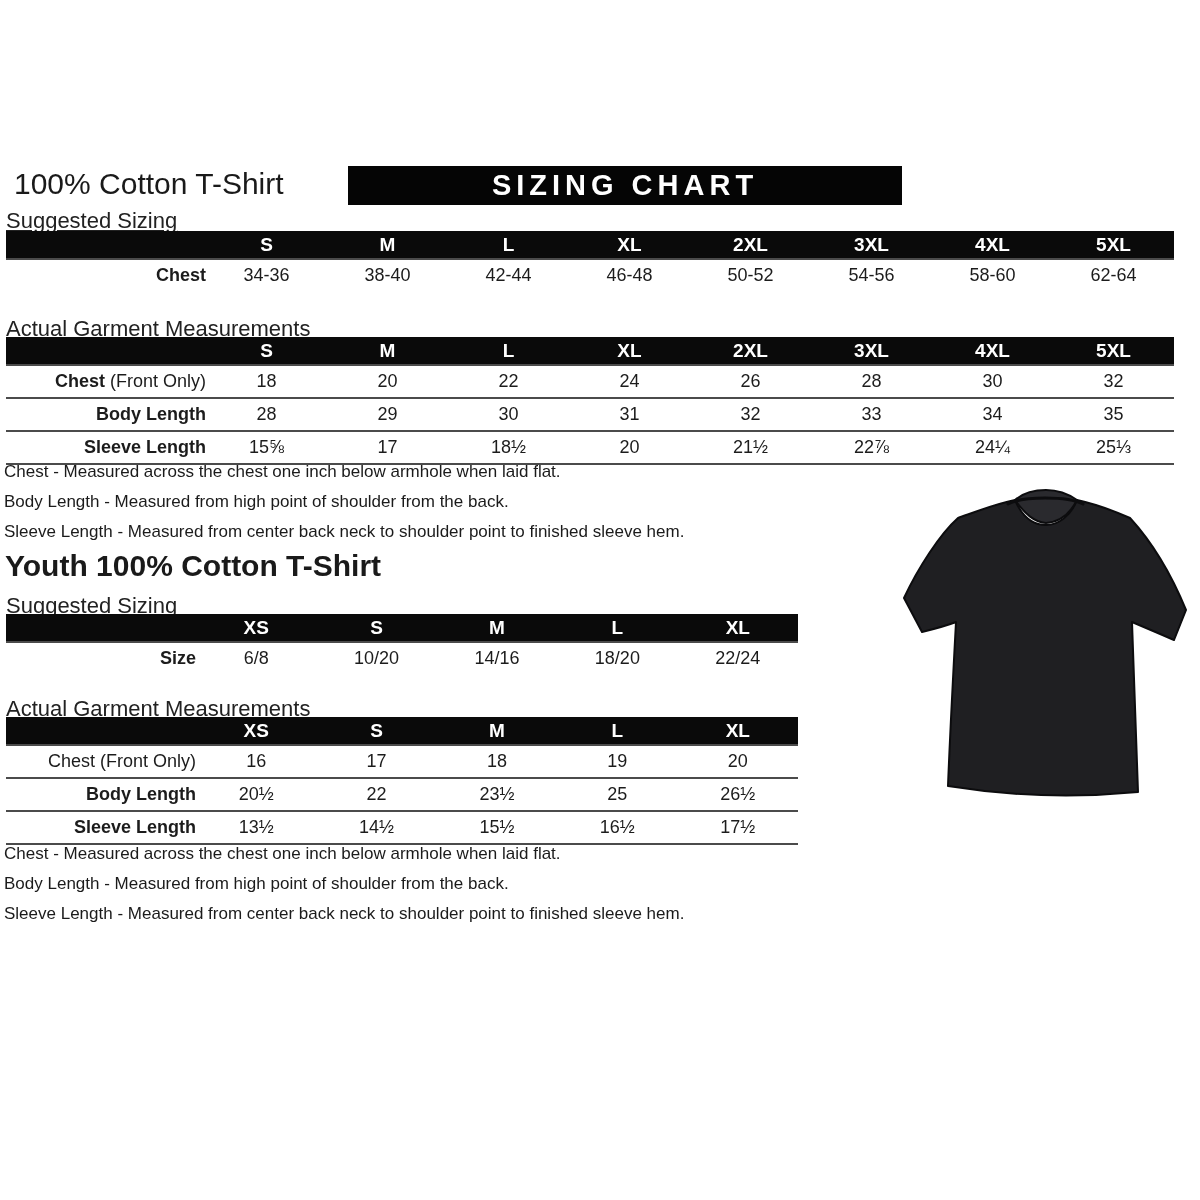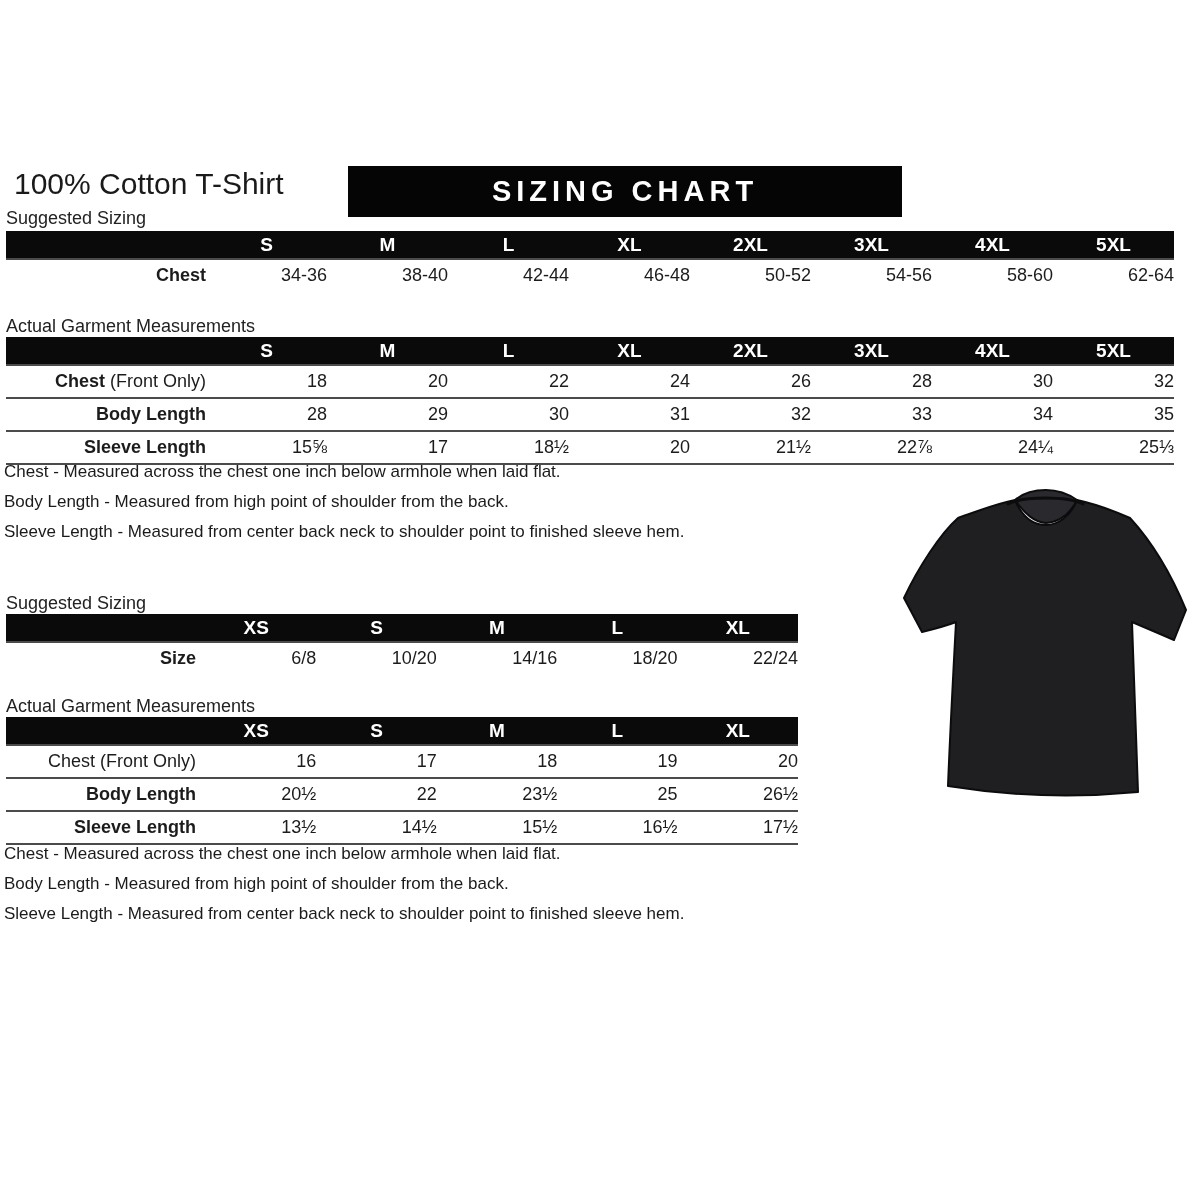--- a/index.html
+++ b/index.html
@@ -6,34 +6,34 @@
   .page {
     position:relative; width:1200px; height:1200px; background:#ffffff;
     font-family:"Liberation Sans","DejaVu Sans",sans-serif; color:#111;
     overflow:hidden;
   }
   .h-title {
     position:absolute; left:14px; top:167px; font-size:30px; font-weight:normal;
     color:#1a1a1a; white-space:nowrap;
   }
   .banner {
-    position:absolute; left:348px; top:166px; width:554px; height:51px;
+    position:absolute; left:348px; top:166px; width:554px; height:39px;
     background:#050505; color:#ffffff; display:flex; align-items:center;
     justify-content:center; font-size:29px; font-weight:bold; letter-spacing:5px;
     white-space:nowrap;
   }
-  .sec-label { position:absolute; font-size:18px; color:#222; white-space:nowrap; }
+  .sec-label { position:absolute; font-size:22px; color:#222; white-space:nowrap;text-decoration:underline; }
   table.sz { position:absolute; border-collapse:collapse; table-layout:fixed; }
   table.sz th {
     background:#0a0a0a; color:#ffffff; font-size:19px; font-weight:bold;
     height:27px; padding:0; text-align:center; border:0;
   }
   table.sz th.corner { background:#0a0a0a; }
   table.sz td {
-    font-size:18px; color:#1c1c1c; text-align:right; height:31px; padding:0;
+    font-size:18px; color:#1c1c1c; text-align:center; height:31px; padding:0;
     border-top:2px solid #4b4b4b;
   }
   table.sz td.rlabel { text-align:right; font-weight:bold; padding-left:9px; white-space:nowrap; }
   table.sz td.rlabel .note { font-weight:normal; }
   table.sz td.rlabel.plain { font-weight:normal; }
   table.sz.closed { border-bottom:2px solid #4b4b4b; }
   .notes { position:absolute; left:4px; font-size:17px; color:#1b1b1b; }
   .notes .note-line { margin:0 0 10px 0; white-space:nowrap; }
   .h-youth {
     position:absolute; left:5px; top:549px; font-size:30px; font-weight:bold;
@@ -138,20 +138,21 @@
       </tr>
     </tbody>
   </table>
 
   <div class="notes" style="top:462px;">
     <div class="note-line">Chest - Measured across the chest one inch below armhole when laid flat.</div>
     <div class="note-line">Body Length - Measured from high point of shoulder from the back.</div>
     <div class="note-line">Sleeve Length - Measured from center back neck to shoulder point to finished sleeve hem.</div>
   </div>
 
+  <div class="h-youth">Youth 100% Cotton T-Shirt</div>
 
   <div class="sec-label" style="left:6px; top:593px;">Suggested Sizing</div>
   <table class="sz" style="left:6px; top:614px; width:792px;">
     <colgroup>
         <col style="width:190px;">
         <col span="5" style="width:120.4px;">
       </colgroup>
     <thead>
       <tr>
         <th class="corner"></th>

